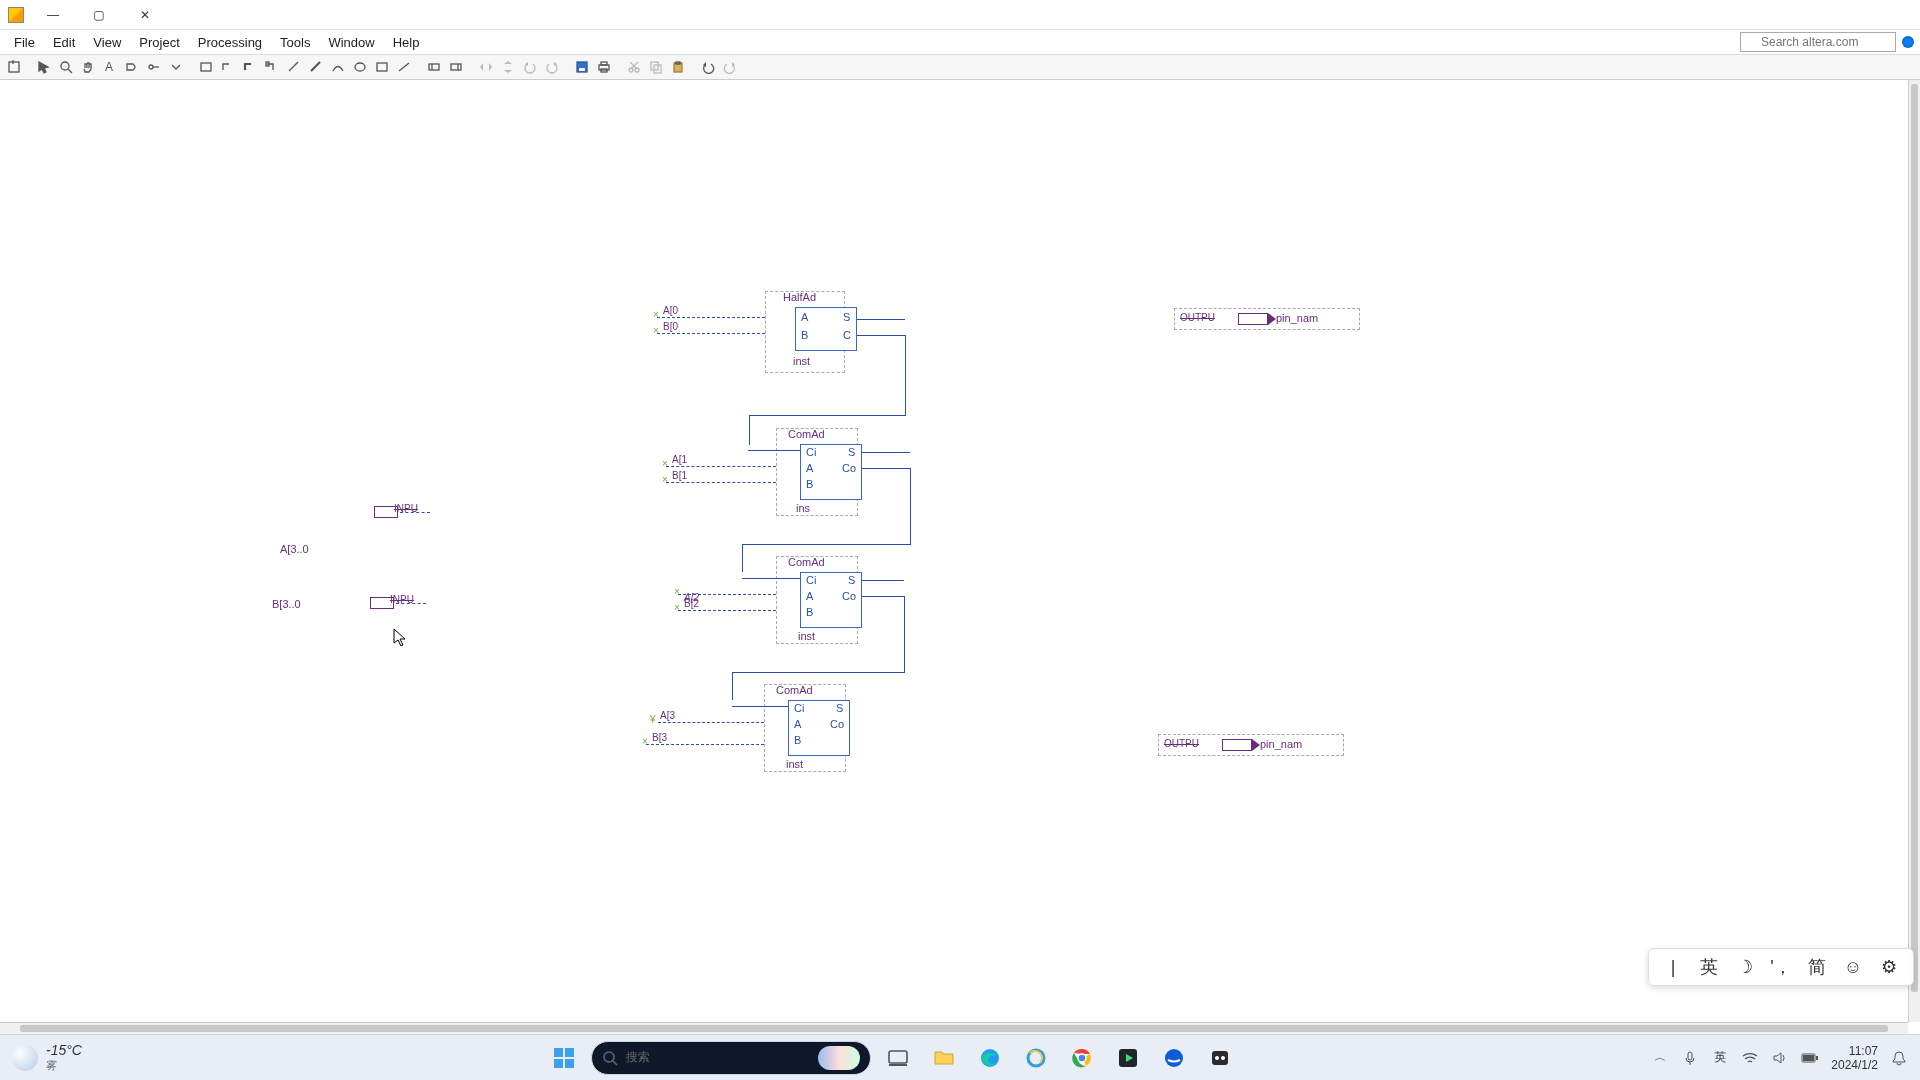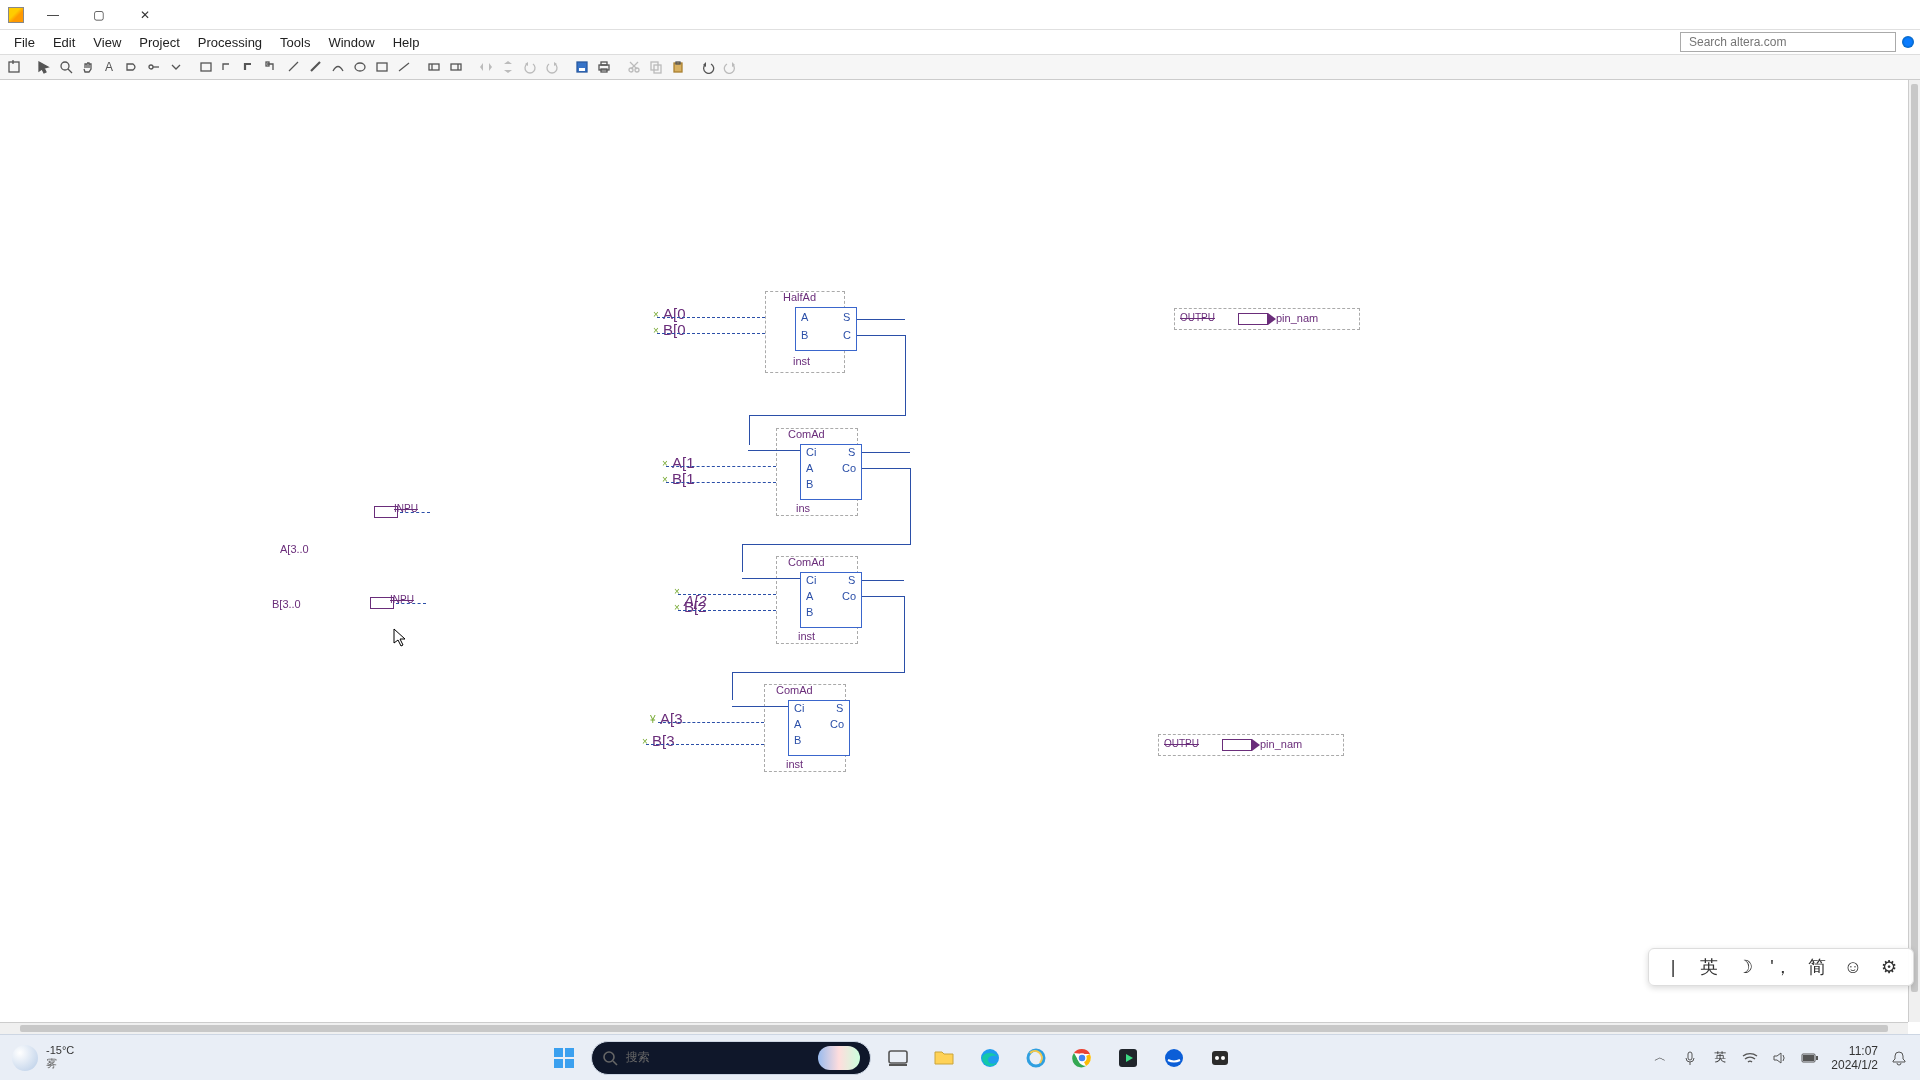--- a/index.html
+++ b/index.html
@@ -15,21 +15,21 @@
     background: linear-gradient(135deg,#ffcc00 40%,#ff9900 60%); border: 1px solid #888;
   }
   .titlebar .title { flex: 1; color: #333; font-size: 13px; }
   .titlebar .winbtns { display: flex; }
   .titlebar .winbtn { width: 46px; height: 30px; display:flex; align-items:center; justify-content:center; color:#333; }
 
   
   .menubar { display:flex; align-items:center; height: 24px; padding: 0 6px; gap: 2px; }
   .menubar .menu { padding: 2px 8px; font-size: 13px; color:#222; }
   .menubar .spacer { flex:1; }
-  .searchbox { width: 216px; height: 20px; border:1px solid #aaa; padding: 0 8px; font-size:12px; color:#6d28d9; background:#fff; }
+  .searchbox { width: 156px; height: 20px; border:1px solid #aaa; padding: 0 20px; font-size:12px; color:#6d28d9; background:#fff; }
   .search-dot { width: 12px; height:12px; margin-left:4px; border-radius:50%; background: radial-gradient(circle,#0a7cff 40%,#005699 90%); }
 
   
   .toolbar { display:flex; align-items:center; height: 26px; padding:0 4px; gap:2px; border-top:1px solid #ddd; border-bottom:1px solid #ccc; background:#f6f6f6; }
   .tool { width:20px; height:20px; display:flex; align-items:center; justify-content:center; border:1px solid transparent; color:#555; }
   .tool.disabled{ color:#bbb; }
   .tool svg{ width:14px; height:14px; stroke:#555; fill:none; stroke-width:1.3; }
   .tool.disabled svg{ stroke:#bbb; }
   .tsep{ width:6px; }
 
@@ -44,21 +44,21 @@
   .vscroll { position:absolute; right:0; top:0; bottom:12px; width:12px; background:#f0f0f0; border-left:1px solid #ccc; }
   .hscroll { position:absolute; left:0; right:12px; bottom:0; height:12px; background:#f0f0f0; border-top:1px solid #ccc; }
   .hscroll .thumb { position:absolute; left:20px; right:20px; top:2px; bottom:2px; background:#c8c8c8; border-radius:2px;}
   .vscroll .thumb { position:absolute; top:4px; bottom:30px; left:2px; right:2px; background:#c8c8c8; border-radius:2px;}
 
   
   .sym { position:absolute; }
   .sym .box { position:absolute; border:1px solid #3a66cc; background:#fff; }
   .symlabel { position:absolute; color:#6a2d7a; font-size:11px; white-space:nowrap; }
   .port { position:absolute; color:#2b4fa8; font-size:11px; }
-  .pinlabel { position:absolute; color:#6a2d7a; font-size:15px; }
+  .pinlabel { position:absolute; color:#6a2d7a; font-size:10px; }
   .wire { position:absolute; background:#2b4fa8; }
   .wire.dash { background:none; border-top:1px dashed #2b4fa8; height:0; }
   .pinX { position:absolute; color:#7a3; font-size:10px; }
   .dashedgroup { position:absolute; border:1px dashed #aaa; }
 
   .inputpin, .outputpin { position:absolute; }
   .inputpin .body, .outputpin .body {
     position:relative; height:14px; display:flex; align-items:center;padding-left:16px;
   }
   .inputpin .rect, .outputpin .rect {
@@ -458,21 +458,21 @@
     <div class="ime-it">简</div>
     <div class="ime-it">☺</div>
     <div class="ime-it">⚙</div>
   </div>
 </div>
 
 <div class="taskbar">
   <div class="weather">
     <div class="weather-icon"></div>
     <div>
-      <div style="font-size:11px;">-15°C</div>
+      <div style="font-size:14px;font-style:italic;">-15°C</div>
       <div style="font-size:11px; color:#666;">雾</div>
     </div>
   </div>
 
   <div class="task-center">
     <div class="task-btn">
       <svg viewBox="0 0 24 24">
           <rect x="2" y="2" width="9" height="9" fill="#3ba0ef"></rect>
           <rect x="13" y="2" width="9" height="9" fill="#3ba0ef"></rect>
           <rect x="2" y="13" width="9" height="9" fill="#3ba0ef"></rect>

